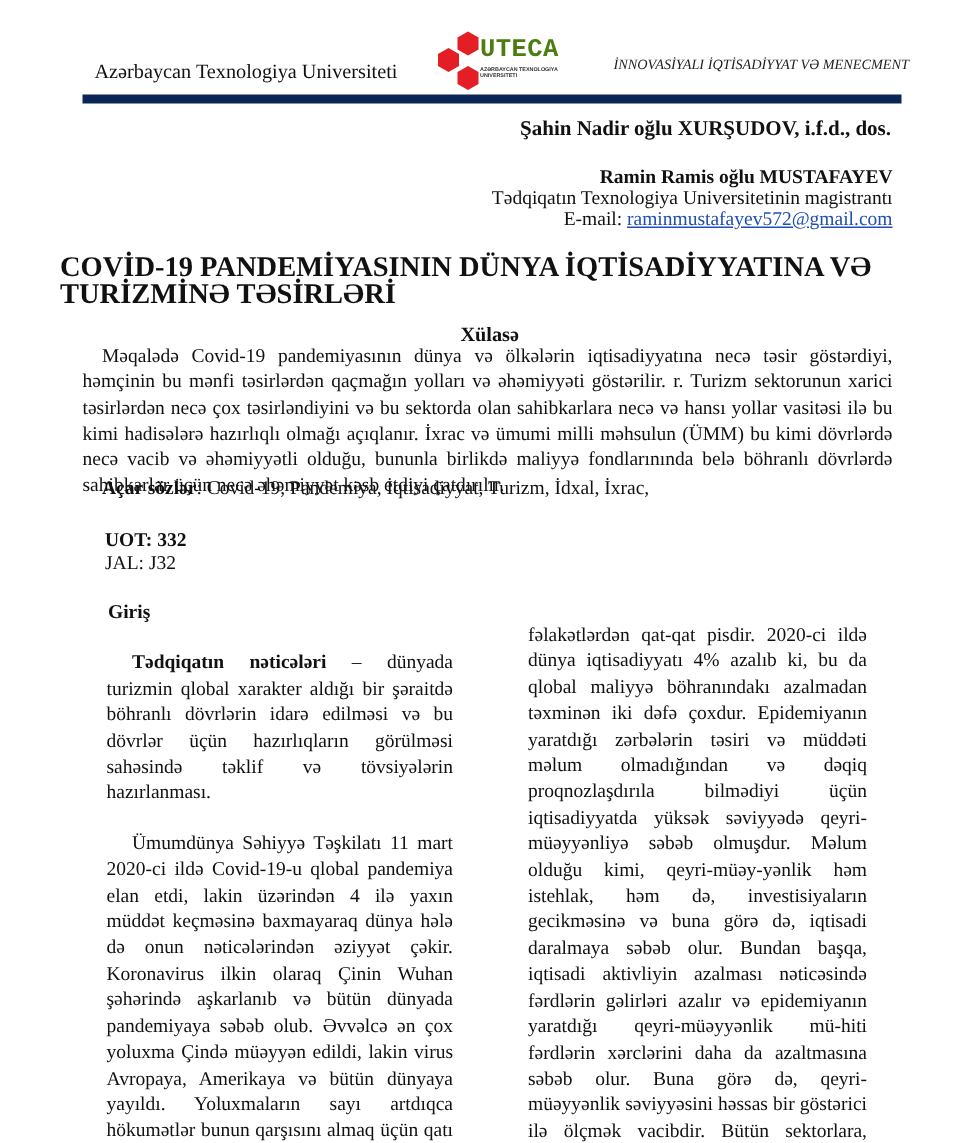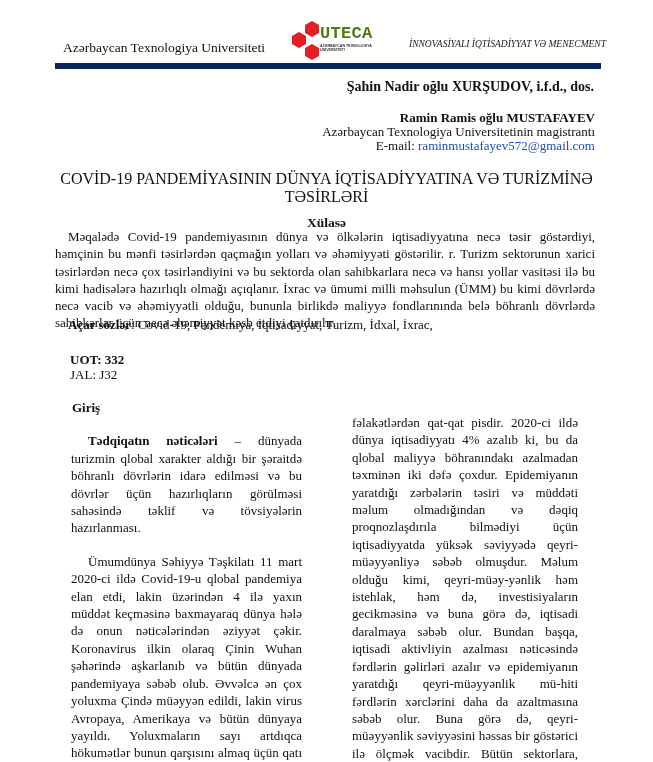--- a/index.html
+++ b/index.html
@@ -15,24 +15,24 @@
   .logo-word { position: absolute; left: 33px; top: 4px; font-family: Liberation Mono, monospace; font-weight: 700; font-size: 17px; letter-spacing: 0.3px; color: #4d7c0f; }
   .logo-sub { position: absolute; left: 33px; top: 24px; font-family: "Liberation Sans", sans-serif; font-weight: 700; font-size: 3.6px; line-height: 4.2px; color: #333; text-transform: uppercase; width: 65px; }
   .journal { left: 388px; top: 37px; width: 218px; text-align: right; font-style: italic; font-size: 9.5px; line-height: 14px; color: #222; }
   .hdr-bar { left: 55px; top: 63px; width: 546px; height: 6px; background: #0c2557; }
 
   
   .author1 { right: 59px; top: 79px; font-weight: 700; font-size: 14px; white-space: nowrap; }
   .author2 { right: 58px; top: 110px; font-weight: 700; font-size: 13px; white-space: nowrap; margin-left: 29px; }
   .affil { right: 58px; top: 124px; font-size: 13px; white-space: nowrap; }
   .email-line { right: 58px; top: 138px; font-size: 13px; white-space: nowrap; }
-  .email-link { color: #1f4fb4; }
+  .email-link { color: #1f4fb4; text-decoration: underline; }
 
   
-  .title { left: 40px; width: 573px; top: 170px; text-align: center; font-weight: 400; font-size: 16px; line-height: 18px; }
+  .title { left: 40px; width: 573px; top: 170px; text-align: left; font-weight: 700; font-size: 19px; line-height: 18px; }
   .abs-head { left: 40px; width: 573px; top: 215px; text-align: center; font-weight: 700; font-size: 13.5px; }
   .abstract { left: 55px; width: 540px; top: 228px; font-size: 13px; line-height: 17.3px; text-align: justify; text-indent: 13px; }
   .keywords { left: 68px; top: 317px; font-size: 13px; white-space: nowrap; }
   .kw-label { font-weight: 700; }
   .uot { left: 70px; top: 352px; font-weight: 700; font-size: 13px; }
   .jal { left: 70px; top: 367px; font-weight: 400; font-size: 13px; }
 
   
   .col { font-size: 13px; line-height: 17.4px; text-align: justify; }
   .col p { margin: 16px; text-indent: 17px; }
@@ -57,21 +57,21 @@
 </div>
 
 <div class="abs journal">
   <div>İNNOVASİYALI İQTİSADİYYAT VƏ MENECMENT</div>
 </div>
 
 <div class="abs hdr-bar"></div>
 
 <div class="abs author1">Şahin Nadir oğlu XURŞUDOV, i.f.d., dos.</div>
 <div class="abs author2">Ramin Ramis oğlu MUSTAFAYEV</div>
-<div class="abs affil">Azərbaycan Texnologiya Universitetinin magistrantı</div>
+<div class="abs affil">Tədqiqatın Texnologiya Universitetinin magistrantı</div>
 <div class="abs email-line"><span>E-mail: </span><a class="email-link">raminmustafayev572@gmail.com</a></div>
 
 <div class="abs title">COVİD-19 PANDEMİYASININ DÜNYA İQTİSADİYYATINA VƏ TURİZMİNƏ TƏSİRLƏRİ</div>
 <div class="abs abs-head">Xülasə</div>
 <div class="abs abstract">Məqalədə Covid-19 pandemiyasının dünya və ölkələrin iqtisadiyyatına necə təsir göstərdiyi, həmçinin bu mənfi təsirlərdən qaçmağın yolları və əhəmiyyəti göstərilir. r. Turizm sektorunun xarici təsirlərdən necə çox təsirləndiyini və bu sektorda olan sahibkarlara necə və hansı yollar vasitəsi ilə bu kimi hadisələrə hazırlıqlı olmağı açıqlanır. İxrac və ümumi milli məhsulun (ÜMM) bu kimi dövrlərdə necə vacib və əhəmiyyətli olduğu, bununla birlikdə maliyyə fondlarınında belə böhranlı dövrlərdə sahibkarlar üçün necə əhəmiyyət kəsb etdiyi çatdırılır.</div>
 <div class="abs keywords"><span class="kw-label">Açar sözlər</span><span>: Covid-19, Pandemiya, İqtisadiyyat, Turizm, İdxal, İxrac,</span></div>
 <div class="abs uot">UOT: 332</div>
 <div class="abs jal">JAL: J32</div>
 
 <div class="abs col col-left">

